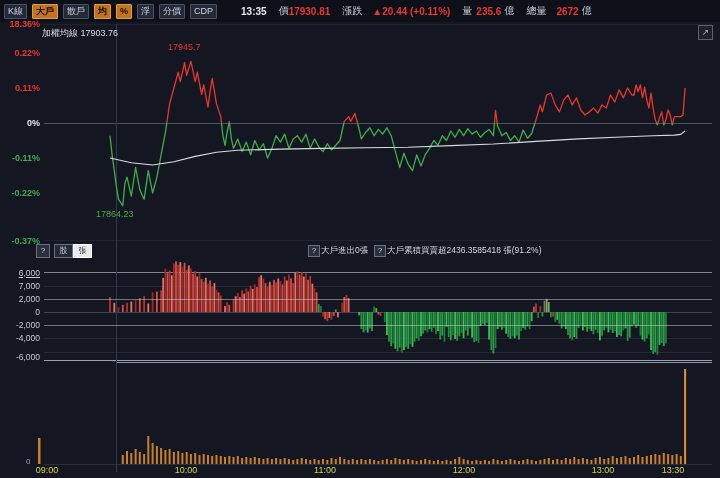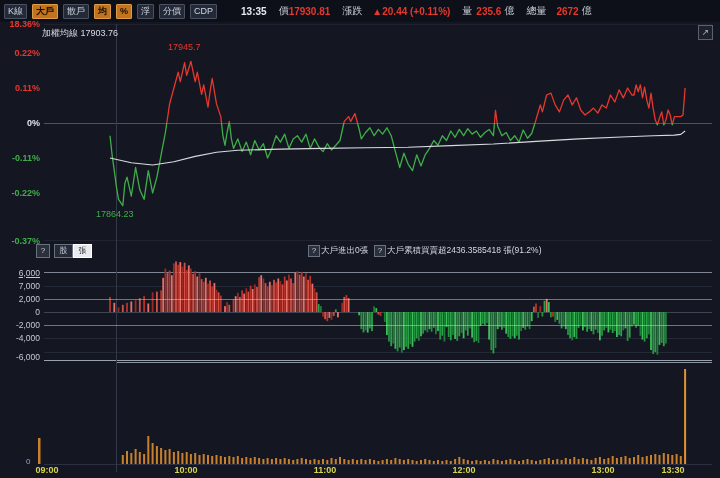--- a/index.html
+++ b/index.html
@@ -16,21 +16,21 @@
   .clock{margin-left:24px;font-size:10px;color:#e6e9ee;font-weight:bold;}
   .lbl{margin-left:12px;}
   .chart{position:absolute;left:0;top:22px;width:720px;height:456px;background:#141722;}
   .grid{position:absolute;height:1px;z-index:1;}
   .grid-over{position:absolute;height:1px;z-index:3;background:rgba(205,210,222,0.5);}
   .vline{position:absolute;width:1px;z-index:1;background:#323948;}
   svg.plot{position:absolute;left:0;top:0;z-index:2;}
   .txt{position:absolute;z-index:4;white-space:nowrap;}
   .ytick{position:absolute;z-index:4;left:0;width:40px;text-align:right;font-size:9px;font-weight:bold;
          transform:translateY(-50%);}
-  .xtick{position:absolute;z-index:4;width:34px;text-align:center;font-size:9px;font-weight:bold;
+  .xtick{position:absolute;z-index:4;width:34px;text-align:center;font-size:9px;font-weight:normal;
          transform:translateX(-50%);}
   .ma-label{left:42px;top:5px;font-size:9px;color:#d9dce2;}
   .hi-label{left:168px;top:20px;font-size:9px;color:#e8372c;}
   .lo-label{left:96px;top:187px;font-size:9px;color:#3fae49;}
   .mini-btn{position:absolute;z-index:4;height:12px;font-size:8px;line-height:11px;text-align:center;
             border:1px solid #6a7180;background:#252b38;color:#c9ced8;cursor:pointer;}
   .mini-btn.selected{background:#e8eaee;color:#1a1d26;border-color:#fff;}
   .help-box{position:absolute;z-index:4;width:10px;height:10px;font-size:8px;line-height:10px;text-align:center;
             border:1px solid #6a7180;background:#2a303c;color:#c9ced8;cursor:pointer;}
   .legend{position:absolute;z-index:4;font-size:8.5px;color:#d4d8e0;}

